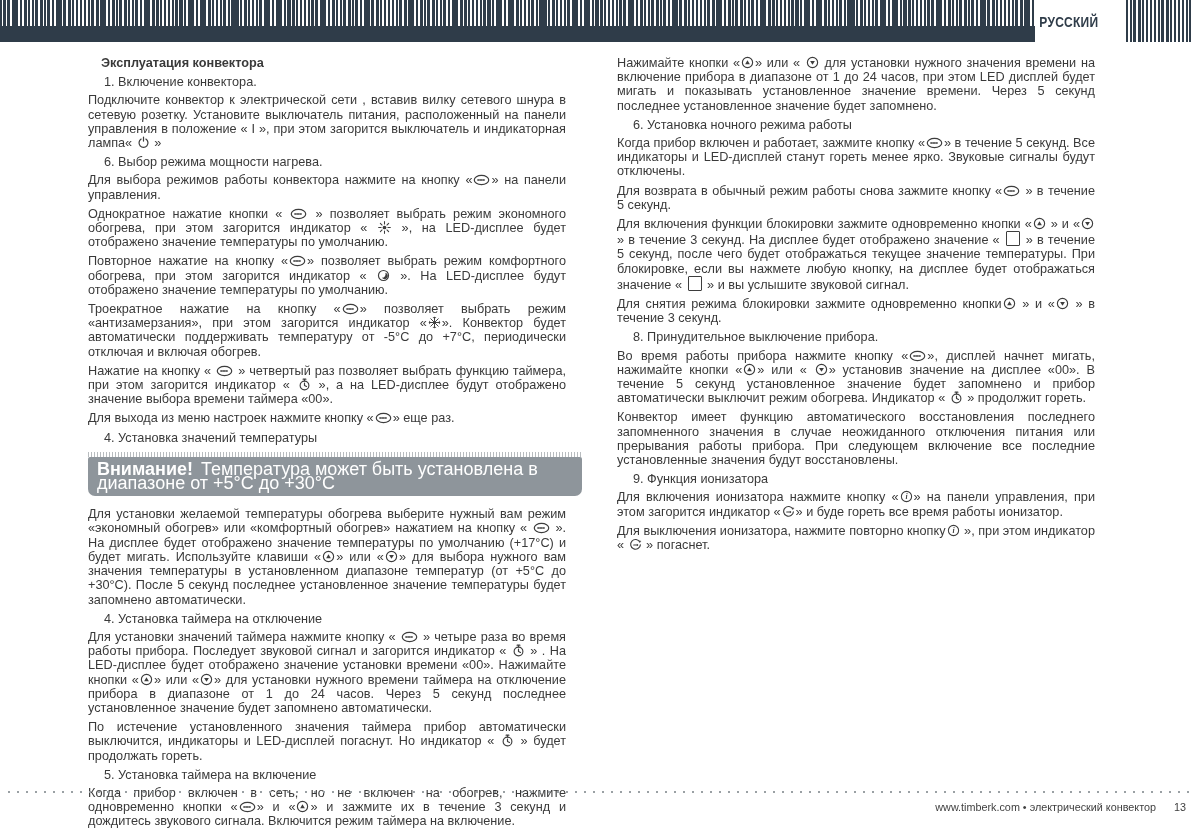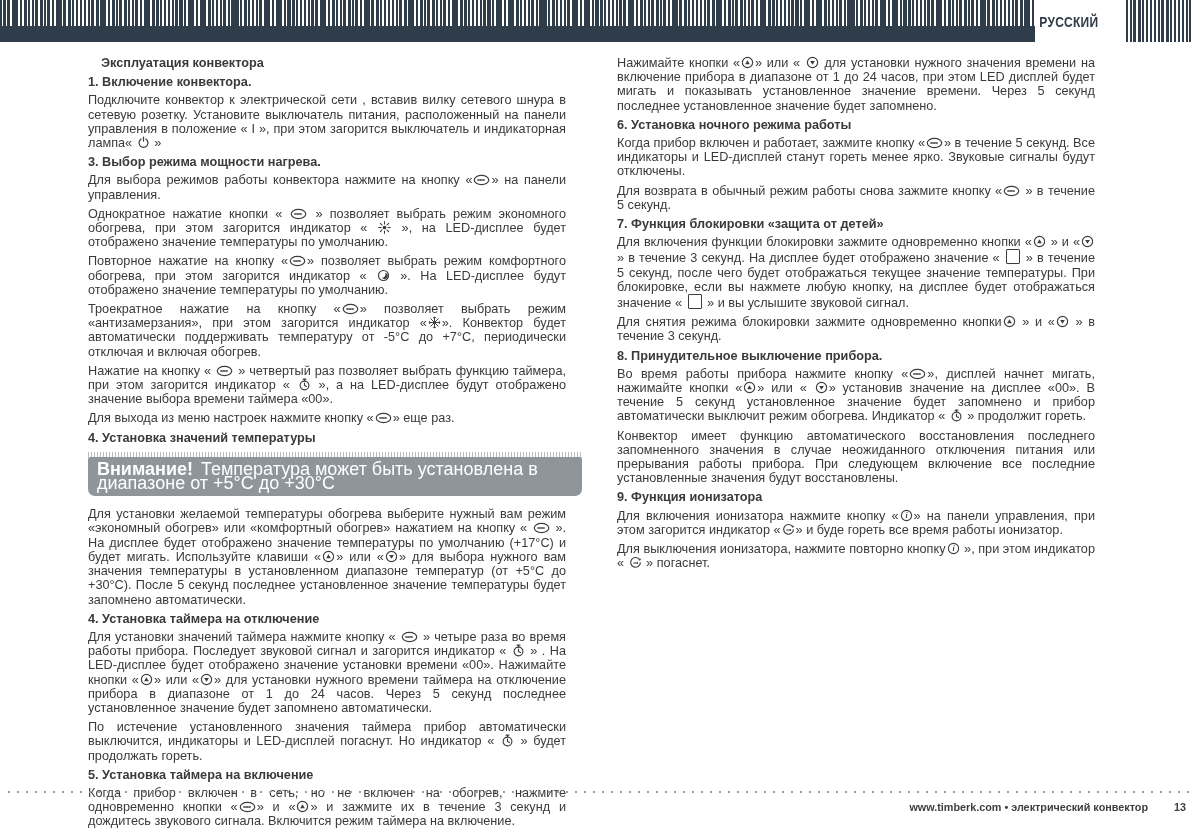--- a/index.html
+++ b/index.html
@@ -18,38 +18,38 @@
       repeating-linear-gradient(90deg,#2f3c49 0 2px,rgba(0,0,0,0) 2px 4px),
       repeating-linear-gradient(90deg,#2f3c49 0 1px,rgba(0,0,0,0) 1px 7px);}
   .langbox{position:absolute;top:0;left:1035px;width:68px;height:42px;background:#fff;
     display:flex;align-items:center;justify-content:center;}
   .langbox span{color:#2f3c49;font-weight:bold;font-size:15px;transform:scaleX(.8);letter-spacing:.3px;white-space:nowrap;}
   
   .columns{position:absolute;top:56px;left:88px;display:flex;gap:35px;}
   .col{width:494px;font-size:12.7px;line-height:14.2px;}
   .col p{margin:0 16px 5px 0;text-align:justify;}
   .col .h1{font-weight:bold;margin:0 0 5px 13px;}
-  .col .h2{font-weight:bold;margin:2px 0 4px 0;}
+  .col .h2{font-weight:normal;margin:2px 0 4px 16px;}
   
   .notice-wrap{margin:7px 0 11px 0;}
   .hatch{height:5px;background:repeating-linear-gradient(90deg,#b8bcbf 0 1px,#fff 1px 3px);}
   .notice{background:#8e959b;color:#fff;border-radius:2px 2px 7px 7px;padding:5px 9px 6px 9px;
     font-size:18px;text-align:left;}
   .notice b{margin-right:3px;}
   
   .ic{display:inline-block;vertical-align:-2px;margin:0 1px;color:#3d3d3d;}
   .ic svg{width:13px;height:13px;display:block;}
   .ic-wide svg{width:17px;height:12px;}
   .lockbox{display:inline-block;vertical-align:-2px;width:12px;height:13px;
     border:1.3px solid #3d3d3d;border-radius:1px;margin:0 2px;}
   
   .dotline{position:absolute;left:8px;right:8px;bottom:46px;height:2px;
     background:repeating-linear-gradient(90deg,#9aa0a4 0 2px,rgba(0,0,0,0) 2px 9px);}
-  .footer-row{position:absolute;right:28px;bottom:26px;display:flex;align-items:baseline;gap:26px;
-    font-size:10.8px;color:#3f3f3f;font-weight:bold;}
+  .footer-row{position:absolute;right:28px;bottom:26px;display:flex;align-items:baseline;gap:18px;
+    font-size:10.8px;color:#3f3f3f;}
 </style>
 </head>
 <body>
 
 <div class="page">
 
   <div class="header">
     <div class="barcode-left"></div>
     <div class="navbar"></div>
     <div class="barcode-right"></div>
@@ -59,21 +59,21 @@
   </div>
 
   <div class="columns">
     <div class="col">
         <div class="h1">Эксплуатация конвектора</div>
         <div class="h2">1. Включение конвектора.</div>
         <p>Подключите конвектор к электрической сети , вставив вилку сетевого шнура в сетевую розетку. Установите выключатель питания, расположенный на панели управления в положение « I », при этом загорится  выключатель и индикаторная лампа« <span class="ic"><svg viewBox="0 0 16 16">
               <path d="M5.1 3.8a5.5 5.5 0 1 0 5.8 0" stroke="currentColor" fill="none" stroke-linecap="round" stroke-width="1.5"></path>
               <path d="M8 1.3v5" stroke="currentColor" fill="none" stroke-linecap="round" stroke-width="1.5"></path>
             </svg></span> »</p>
-        <div class="h2">3. Выбор режима  мощности нагрева.</div>
+        <div class="h2">6. Выбор режима  мощности нагрева.</div>
         <p>Для выбора режимов работы конвектора нажмите на кнопку «<span class="ic ic-wide"><svg viewBox="0 0 20 14">
               <ellipse cx="10" cy="7" rx="8.5" ry="5.5" stroke="currentColor" fill="none" stroke-linecap="round" stroke-width="1.4"></ellipse>
               <path d="M5.6 7h8.8" stroke="currentColor" fill="none" stroke-linecap="round" stroke-width="1.5" stroke-dasharray="1.7 1.3"></path>
             </svg></span>» на панели управления.</p>
         <p>Однократное нажатие кнопки « <span class="ic ic-wide"><svg viewBox="0 0 20 14">
               <ellipse cx="10" cy="7" rx="8.5" ry="5.5" stroke="currentColor" fill="none" stroke-linecap="round" stroke-width="1.4"></ellipse>
               <path d="M5.6 7h8.8" stroke="currentColor" fill="none" stroke-linecap="round" stroke-width="1.5" stroke-dasharray="1.7 1.3"></path>
             </svg></span> » позволяет выбрать режим экономного обогрева, при этом загорится индикатор « <span class="ic"><svg viewBox="0 0 16 16">
               <circle cx="8" cy="8" r="2.3" fill="currentColor"></circle>
               <g stroke="currentColor" fill="none" stroke-linecap="round" stroke-width="1.3">
@@ -162,21 +162,20 @@
             </svg></span> для установки нужного значения времени на включение прибора в диапазоне от 1 до 24 часов, при этом LED дисплей будет мигать и показывать установленное значение времени. Через 5 секунд последнее установленное значение будет запомнено.</p>
         <div class="h2">6.  Установка ночного режима работы</div>
         <p> Когда прибор включен и работает, зажмите кнопку «<span class="ic ic-wide"><svg viewBox="0 0 20 14">
               <ellipse cx="10" cy="7" rx="8.5" ry="5.5" stroke="currentColor" fill="none" stroke-linecap="round" stroke-width="1.4"></ellipse>
               <path d="M5.6 7h8.8" stroke="currentColor" fill="none" stroke-linecap="round" stroke-width="1.5" stroke-dasharray="1.7 1.3"></path>
             </svg></span>» в течение 5 секунд. Все индикаторы и LED-дисплей станут гореть менее ярко. Звуковые сигналы будут отключены.</p>
         <p>Для возврата в обычный режим работы снова зажмите кнопку «<span class="ic ic-wide"><svg viewBox="0 0 20 14">
               <ellipse cx="10" cy="7" rx="8.5" ry="5.5" stroke="currentColor" fill="none" stroke-linecap="round" stroke-width="1.4"></ellipse>
               <path d="M5.6 7h8.8" stroke="currentColor" fill="none" stroke-linecap="round" stroke-width="1.5" stroke-dasharray="1.7 1.3"></path>
             </svg></span> » в течение 5 секунд.</p>
-        <div class="h2">7.  Функция блокировки «защита от детей»</div>
         <p>Для включения функции блокировки зажмите одновременно кнопки «<span class="ic"><svg viewBox="0 0 16 16">
               <circle cx="8" cy="8" r="6.3" stroke="currentColor" fill="none" stroke-linecap="round" stroke-width="1.4"></circle>
               <path d="M8 5.1 10.9 10H5.1z" fill="currentColor"></path>
             </svg></span> » и «<span class="ic"><svg viewBox="0 0 16 16">
               <circle cx="8" cy="8" r="6.3" stroke="currentColor" fill="none" stroke-linecap="round" stroke-width="1.4"></circle>
               <path d="M8 10.9 5.1 6h5.8z" fill="currentColor"></path>
             </svg></span>» в течение 3 секунд. На дисплее будет отображено значение «  <span class="lockbox"></span>  » в течение 5 секунд, после чего будет отображаться текущее значение температуры. При блокировке, если вы нажмете любую кнопку, на дисплее будет отображаться значение « <span class="lockbox"></span> » и вы услышите звуковой сигнал.</p>
         <p>Для снятия режима блокировки зажмите одновременно кнопки<span class="ic"><svg viewBox="0 0 16 16">
               <circle cx="8" cy="8" r="6.3" stroke="currentColor" fill="none" stroke-linecap="round" stroke-width="1.4"></circle>
               <path d="M8 5.1 10.9 10H5.1z" fill="currentColor"></path>

